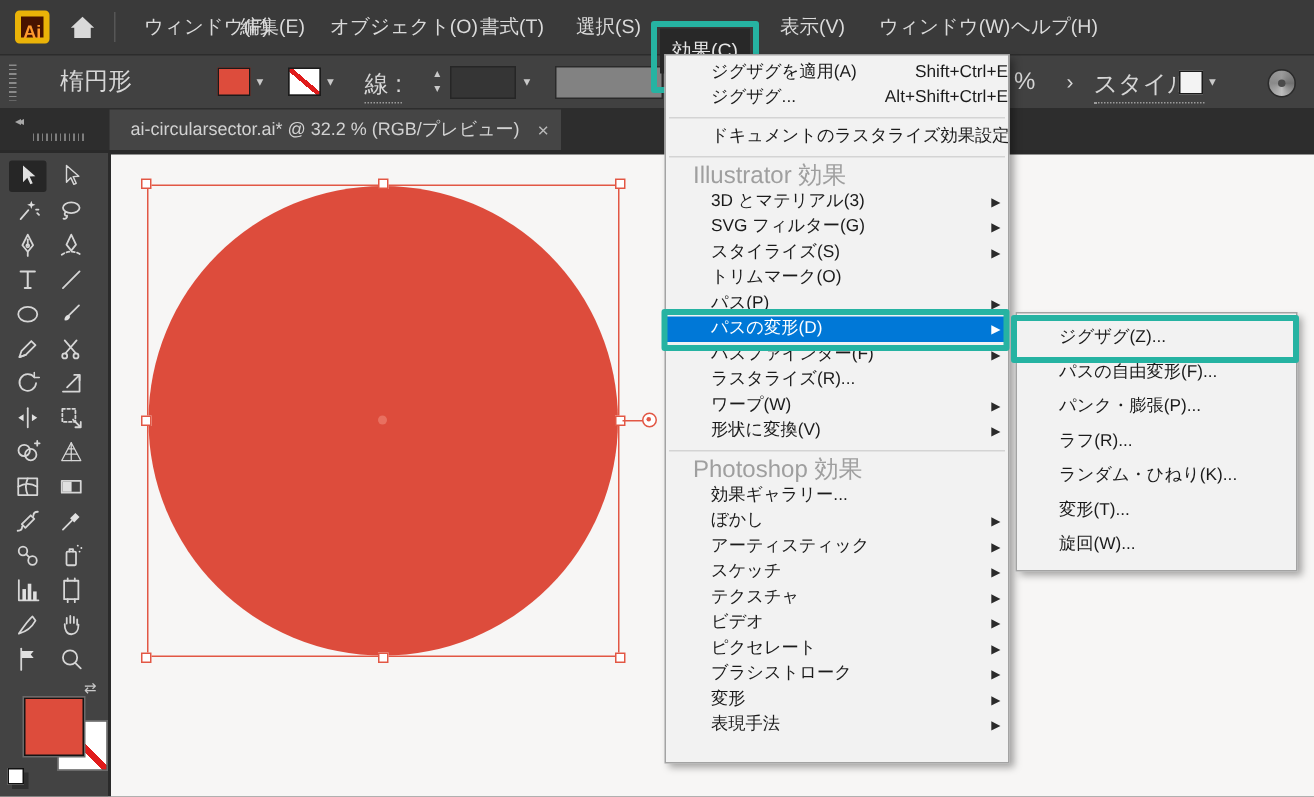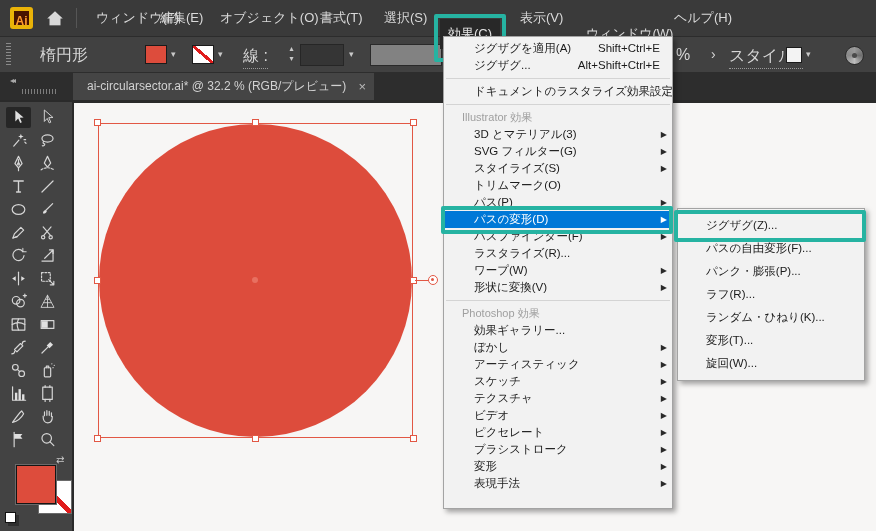--- a/index.html
+++ b/index.html
@@ -67,25 +67,25 @@
   .centerdot { position:absolute; left:154px; top:154px; width:6px; height:6px; border-radius:50%; background:#e87060; }
   .pie-line { position:absolute; left:317px; top:157px; width:14px; height:1px; background:#e25744; }
   .pie-widget { position:absolute; left:330px; top:152px; width:10px; height:10px; border:1.5px solid #e25744; border-radius:50%; background:#fff; }
   .pie-widget:after { content:""; position:absolute; left:2.2px; top:2.2px; width:3px; height:3px; border-radius:50%; background:#e25744; }
 
   
   .menu-panel { position:absolute; background:#f2f2f2; border:1px solid #a3a3a3; box-shadow:3px 3px 5px rgba(0,0,0,.35); z-index:20; }
   #effect-menu { left:443px; top:36px; width:230px; height:473px; padding:3px 0; }
   .mrow { position:relative; height:17px; line-height:17px; font-size:11.5px; color:#1b1b1b; display:flex; white-space:nowrap; }
   .mrow .mtext { padding-left:30px; flex:1 1 auto; overflow:hidden; }
-  .mrow .mshort { padding-right:12px; color:#1b1b1b; }
+  .mrow .mshort { color:#1b1b1b; }
   .mrow .marrow { position:absolute; right:5px; top:0; font-size:8px; color:#2a2a2a; }
   .mrow.selected { background:#0078d7; color:#fff; }
   .mrow.selected .marrow { color:#fff; }
-  .mlabel { height:17px; line-height:17px; font-size:11px; color:#9f9f9f; padding-left:18px; white-space:nowrap; }
+  .mlabel { height:17px; line-height:17px; font-size:16px; color:#9f9f9f; padding-left:18px; white-space:nowrap; }
   .msep { height:1px; background:#d4d4d4; margin:4px 2px; }
   .inbox { position:absolute; left:-3px; right:-1px; top:-5px; bottom:-6px; border:4px solid #26b3a2; border-radius:2px; z-index:60; pointer-events:none; }
 
   
   #sub-menu { left:677px; top:208px; width:188px; height:173px; padding:5px 0; z-index:25; }
   .srow { position:relative; height:23px; line-height:23px; font-size:11.5px; color:#1b1b1b; padding-left:28px; white-space:nowrap; }
 </style>
 </head>
 <body>
 
@@ -101,21 +101,21 @@
     </div>
     <div class="mb-sep"></div>
     <div id="menubar-items">
         <div class="mitem" style="left: 88px;">ウィンドウ(F)</div>
         <div class="mitem" style="left: 152px;">編集(E)</div>
         <div class="mitem" style="left: 212px;">オブジェクト(O)</div>
         <div class="mitem" style="left: 312px;">書式(T)</div>
         <div class="mitem" style="left: 376px;">選択(S)</div>
         <div class="mitem active" style="left: 440px; margin-top: 16px;">効果(C)<div class="tealbox" style="inset: -5px -6px -13px;"></div></div>
         <div class="mitem" style="left: 512px;">表示(V)</div>
-        <div class="mitem" style="left: 578px; margin-top: 16px;">ウィンドウ(W)</div>
+        <div class="mitem" style="left: 578px;">ウィンドウ(W)</div>
         <div class="mitem" style="left: 666px;">ヘルプ(H)</div>
       </div>
   </div>
 
   <div class="controlbar">
     <div class="grip-v"></div>
     <div class="cb-label" style="left:40px">楕円形</div>
     <div class="swatch" style="left:145px;background:#dd4c3c"></div>
     <div class="chev" style="left:171px">▾</div>
     <div class="swatch sw-none" style="left:192px"></div>

